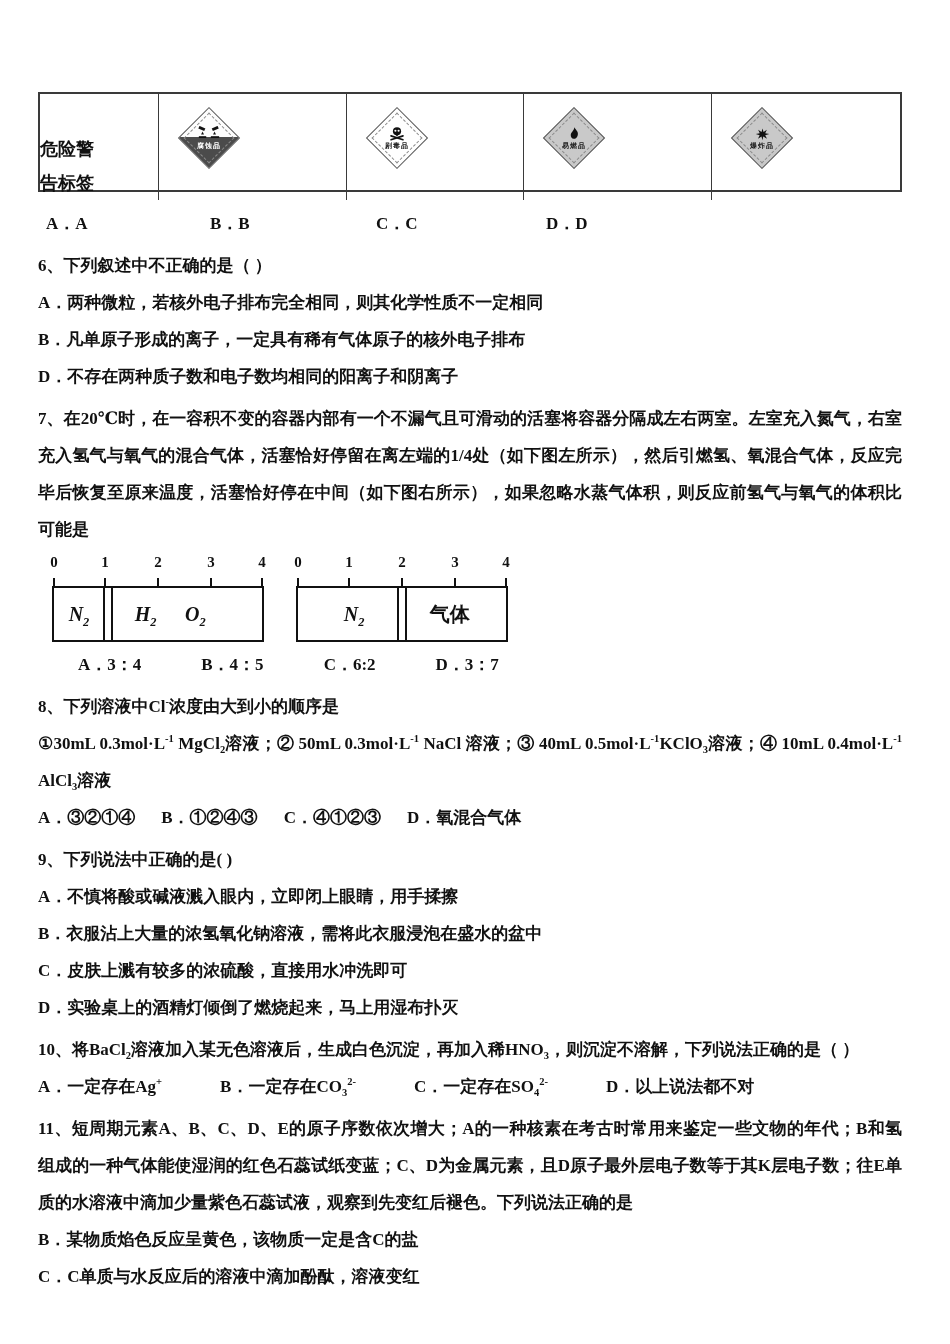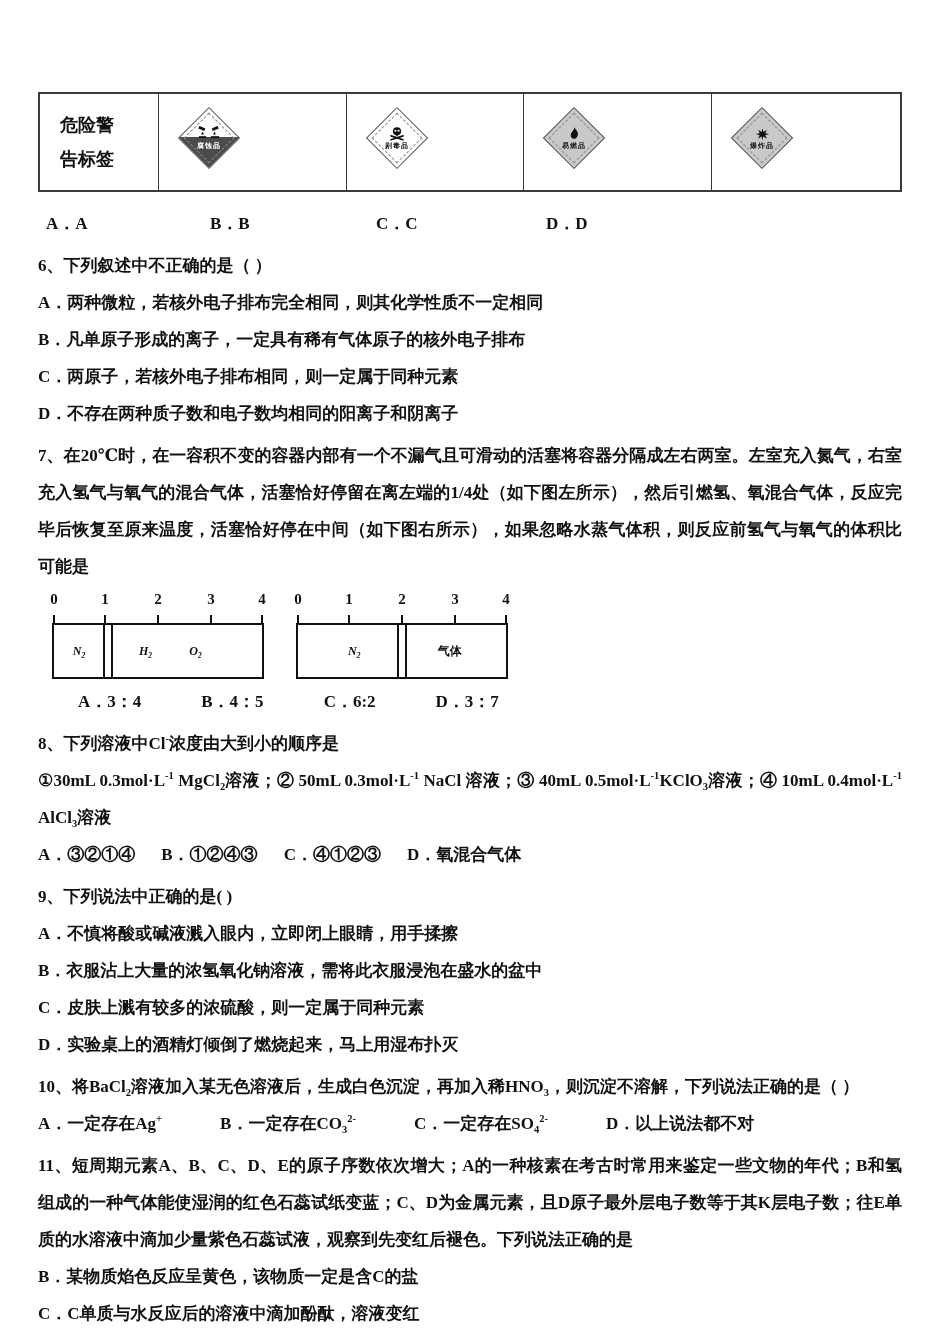--- a/index.html
+++ b/index.html
@@ -21,21 +21,21 @@
 
   
   .hz-table{
     display:grid;
     grid-template-columns:118px 188px 177px 188px 191px;
     border:2px solid #3a3a3a;
     height:100px;
     box-sizing:border-box;
   }
   .hz-cell{border-left:1.5px solid #3a3a3a;box-sizing:border-box;padding:10px 0 0 14px;}
-  .hz-cell:first-child{border-left:none;padding:14px 0 0 20px;}
+  .hz-cell:first-child{border-left:none;padding:14px 0 0 0;margin-top:24px;}
   .hz-header{width:62px;line-height:34px;font-size:18px;}
   .diamond{
     width:42px;height:42px;
     transform:rotate(45deg);
     border:1px solid #555;
     position:relative;
     margin:12px 0 0 14px;
     background:#fff;
   }
   .diamond::after{content:"";position:absolute;inset:3px;border:1px dashed #8a8a8a;pointer-events:none;}
@@ -66,21 +66,21 @@
 
   
   .diagrams{display:flex;gap:32px;margin:8px 0 4px 14px;}
   .diagram{width:212px;}
   .ruler{position:relative;height:22px;font-size:15px;}
   .ruler .num{position:absolute;top:-2px;transform:translateX(-50%);}
   .ruler .tick{position:absolute;bottom:-8px;width:2px;height:8px;background:#111;transform:translateX(-50%);z-index:2;}
   .p0{left:1%;}.p25{left:25%;}.p50{left:50%;}.p75{left:75%;}.p100{left:99%;}
   .gasbox{position:relative;height:52px;border:2px solid #111;margin-top:8px;background:#fff;}
   .piston{position:absolute;top:0;bottom:0;width:6px;background:#fff;border-left:2px solid #111;border-right:2px solid #111;transform:translateX(-50%);}
-  .glabel{position:absolute;top:50%;transform:translate(-50%,-50%);font-style:italic;font-size:12px;white-space:nowrap;text-align:center;}
+  .glabel{position:absolute;top:50%;transform:translate(-50%,-50%);font-style:italic;font-size:20px;white-space:nowrap;text-align:center;}
   .glabel.cn{font-style:normal;}
   .gl12{left:12%;}.gl26{left:27%;}.gl44{left:44%;}.gl68{left:68%;}.gl72{left:73%;}.gl50{left:26%;}
 </style>
 </head>
 <body>
 
 <div class="page">
 
   <div class="hz-table">
     <div class="hz-cell">
@@ -158,21 +158,20 @@
     <span class="ans-a">A．A</span>
     <span class="ans-b">B．B</span>
     <span class="ans-c">C．C</span>
     <span class="ans-d">D．D</span>
   </div>
 
   <div class="q opt-block">
     <p class="line">6、下列叙述中不正确的是（      ）</p>
     <p class="line">A．两种微粒，若核外电子排布完全相同，则其化学性质不一定相同</p>
     <p class="line">B．凡单原子形成的离子，一定具有稀有气体原子的核外电子排布</p>
-    <p class="line">C．两原子，若核外电子排布相同，则一定属于同种元素</p>
     <p class="line">D．不存在两种质子数和电子数均相同的阳离子和阴离子</p>
   </div>
 
   <div class="q">
     <p class="line">7、在20℃时，在一容积不变的容器内部有一个不漏气且可滑动的活塞将容器分隔成左右两室。左室充入氮气，右室充入氢气与氧气的混合气体，活塞恰好停留在离左端的1/4处（如下图左所示），然后引燃氢、氧混合气体，反应完毕后恢复至原来温度，活塞恰好停在中间（如下图右所示），如果忽略水蒸气体积，则反应前氢气与氧气的体积比可能是</p>
 
     <div class="diagrams">
 
       <div class="diagram">
         <div class="ruler">
@@ -232,21 +231,21 @@
       <span>B．①②④③</span>
       <span>C．④①②③</span>
       <span>D．氧混合气体</span>
     </div>
   </div>
 
   <div class="q opt-block">
     <p class="line">9、下列说法中正确的是(      )</p>
     <p class="line">A．不慎将酸或碱液溅入眼内，立即闭上眼睛，用手揉擦</p>
     <p class="line">B．衣服沾上大量的浓氢氧化钠溶液，需将此衣服浸泡在盛水的盆中</p>
-    <p class="line">C．皮肤上溅有较多的浓硫酸，则一定属于同种元素</p>
+    <p class="line">C．皮肤上溅有较多的浓硫酸，直接用水冲洗即可</p>
     <p class="line">D．实验桌上的酒精灯倾倒了燃烧起来，马上用湿布扑灭</p>
   </div>
 
   <div class="q">
     <p class="line">10、将BaCl<sub>2</sub>溶液加入某无色溶液后，生成白色沉淀，再加入稀HNO<sub>3</sub>，则沉淀不溶解，下列说法正确的是（      ）</p>
     <div class="opt-row wide">
       <span>A．一定存在Ag<sup>+</sup></span>
       <span>B．一定存在CO<sub>3</sub><sup>2-</sup></span>
       <span>C．一定存在SO<sub>4</sub><sup>2-</sup></span>
       <span>D．以上说法都不对</span>

